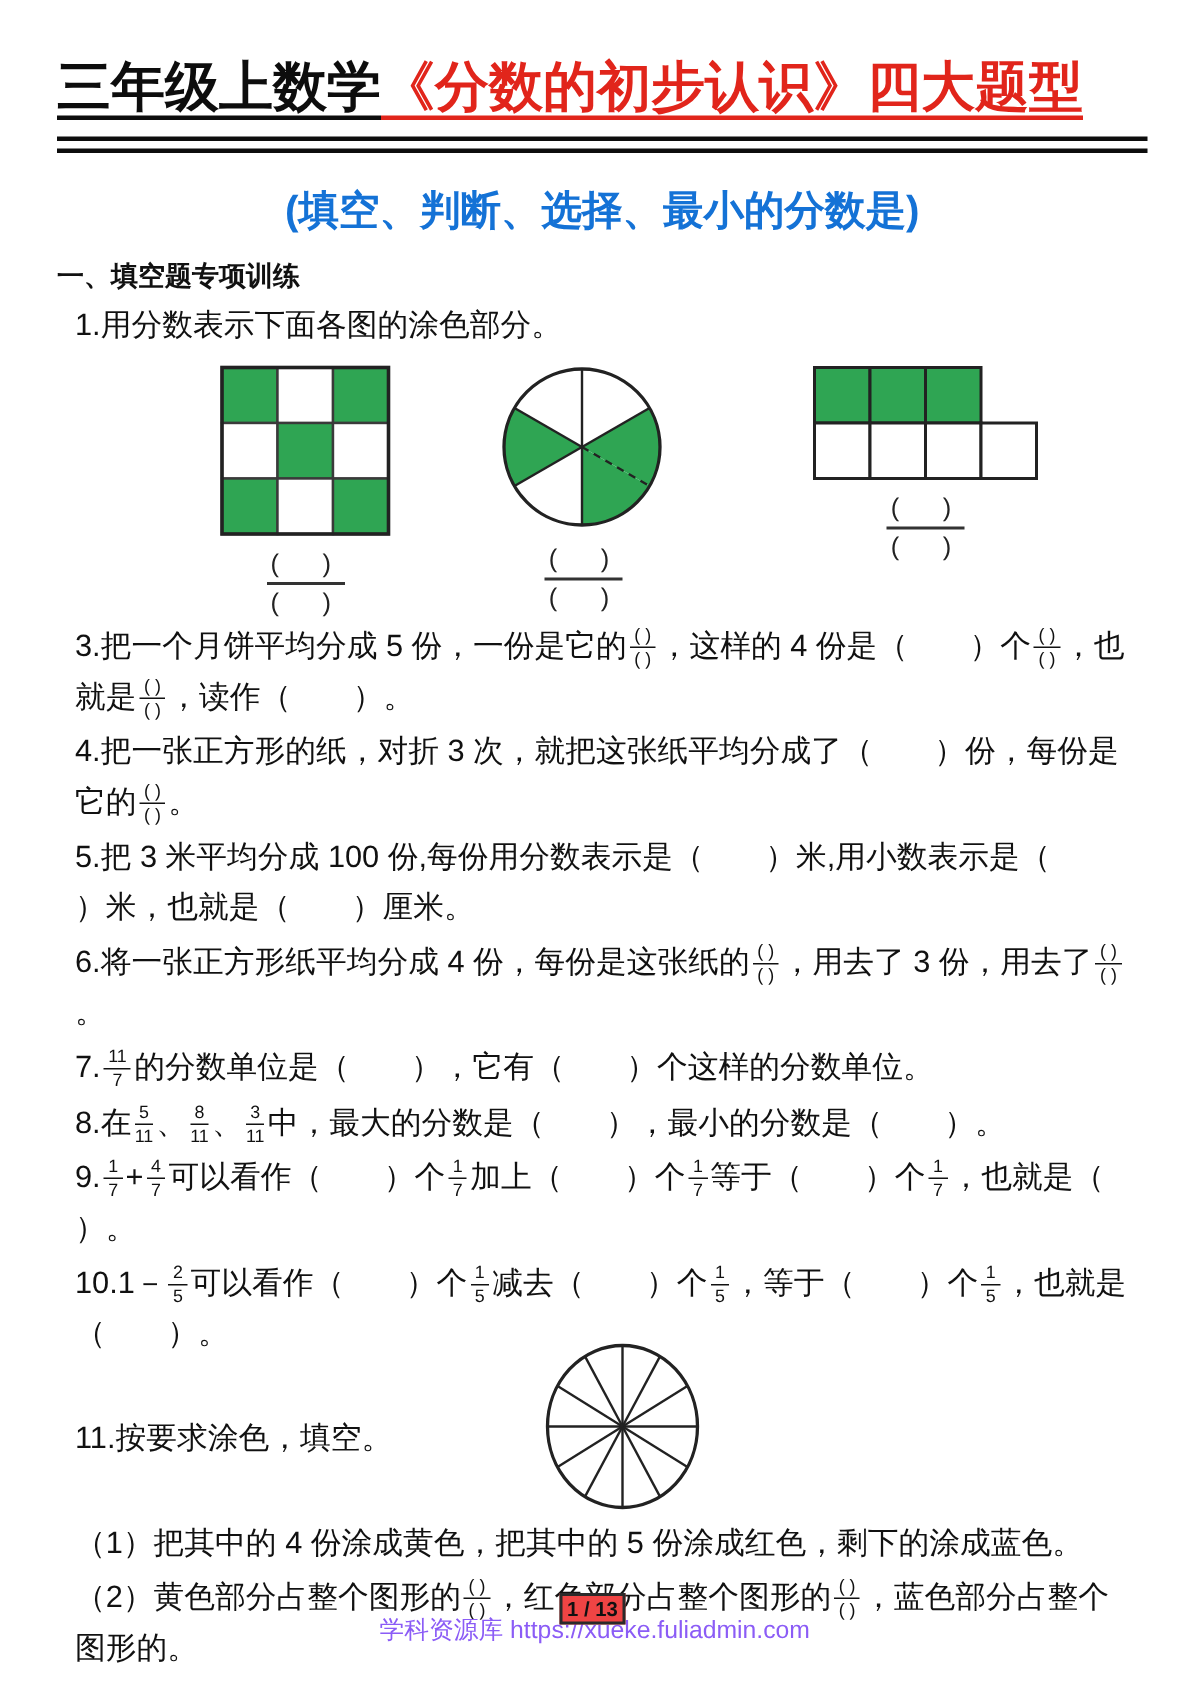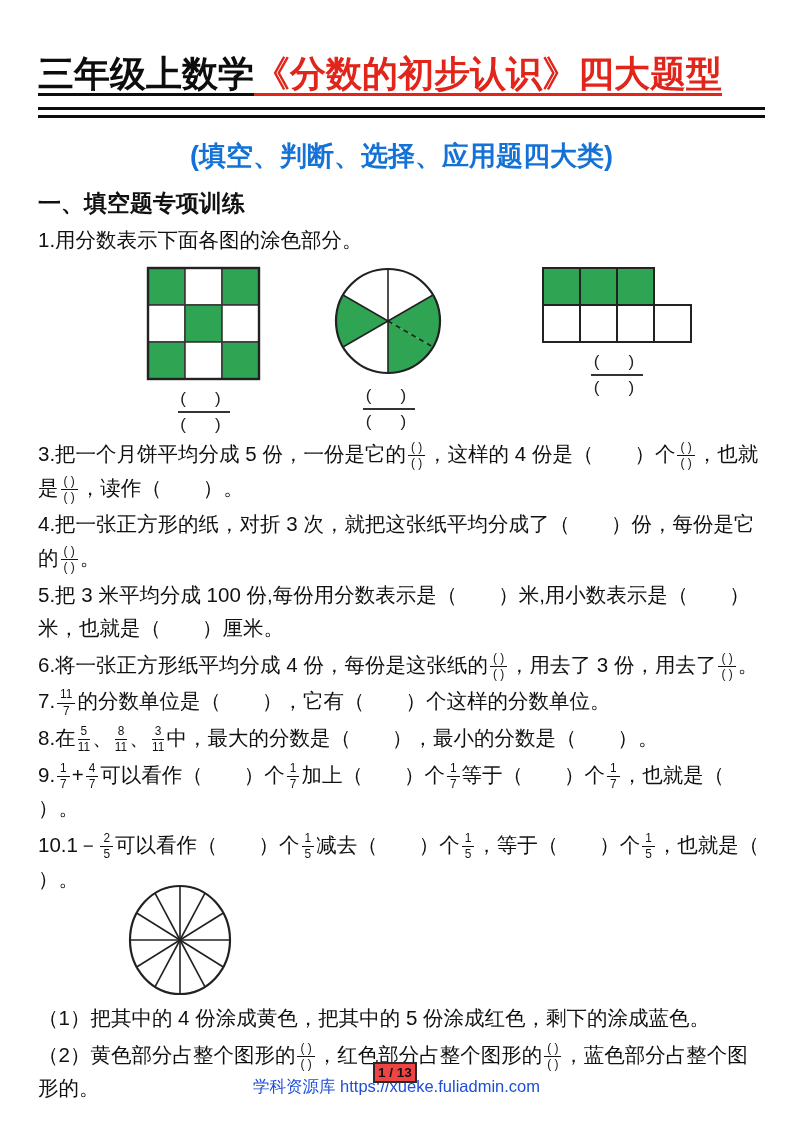--- a/index.html
+++ b/index.html
@@ -1,56 +1,56 @@
 <!DOCTYPE html>
 <html style="--red: #e1251b; --blue: #1472d6; --green: #2fa553;"><head>
 <meta charset="utf-8">
 <style>
   html,body{margin:0;padding:0;background:#fff;}
   .page{
     position:relative; width:793px; height:1122px; background:#fff; overflow:hidden;
     font-family:"Liberation Sans","DejaVu Sans",sans-serif; color:#111;
-    box-sizing:border-box; padding:46px 28px 0 38px;
+    box-sizing:border-box; padding:30px 28px 0 38px;
   }
   .title{ font-size:36px; font-weight:700; white-space:nowrap; letter-spacing:0; margin:4px 0 0 0; }
   .title .t-black{ color:#0d0d0d; text-decoration:underline; text-decoration-thickness:3px; text-underline-offset:7px;}
   .title .t-red{ color:var(--red); text-decoration:underline; text-decoration-thickness:3px; text-underline-offset:7px;}
   .double-rule{ margin-top:8px; height:4.5px; border-top:3.5px solid #0d0d0d; border-bottom:3.5px solid #0d0d0d; }
   .subtitle{ text-align:center; color:var(--blue); font-weight:700; font-size:27px; margin:20px 0 10px 0; }
-  .section-heading{ font-size:23px; font-weight:700; margin:14px 0 4px 0; }
-  .q{ font-size:20.5px; line-height:1.64; margin:3px 0; word-break:break-all; }
+  .section-heading{ font-size:18px; font-weight:700; margin:14px 0 4px 0; }
+  .q{ font-size:20.5px; line-height:1.64; margin:3px 12px; word-break:break-all; }
   .frac{ display:inline-flex; flex-direction:column; align-items:center; vertical-align:middle;
          font-size:0.58em; line-height:1.1; margin:0 2px; }
   .frac .fnum{ border-bottom:1.5px solid #111; padding:0 3px 1px 3px; text-align:center; }
   .frac .fden{ padding-top:1px; text-align:center; }
   .figrow{ display:flex; align-items:flex-start; margin:10px 0 2px 0; padding-left:108px; }
   .figcol{ display:flex; flex-direction:column; align-items:center; }
   .figcol + .figcol{ margin-left:72px; }
   .figcol.last{ margin-left:96px; }
   .ansfrac{ display:inline-flex; flex-direction:column; align-items:center; margin-top:8px;
             font-size:17px; color:#222; line-height:1.15; }
   .ansfrac .fnum{ border-bottom:2px solid #333; min-width:52px; text-align:center; padding-bottom:2px; letter-spacing:6px;}
   .ansfrac .fden{ min-width:52px; text-align:center; padding-top:2px; letter-spacing:6px;}
   .q11row{ display:flex; align-items:center; margin:2px 0; }
   .q11row .q{ flex:0 0 auto; }
   .q11row svg{ margin-left:88px; margin-top:-14px; }
   .footer{ position:absolute; left:0; bottom:24px; width:100%; text-align:center;
-           color:#1d4ed8; font-size:16.5px; }
+           color:#8b5cf6; font-size:16.5px; }
   .pagebox{ position:absolute; left:373px; top:1062px; border:2px solid #2a2a2a; background:#ef4444;
             color:#111; font-size:13.5px; font-weight:700; padding:0 3px; line-height:17px; }
   svg{ display:block; }
 </style>
 </head>
 <body>
 
 <div class="page">
 
   <h1 class="title"><span class="t-black">三年级上数学</span><span class="t-red">《分数的初步认识》四大题型</span></h1>
   <div class="double-rule"></div>
-  <div class="subtitle">(填空、判断、选择、应用题四大类)</div>
+  <div class="subtitle">(填空、判断、选择、最小的分数是)</div>
 
   <div class="section-heading">一、填空题专项训练</div>
 
   <p class="q">1.用分数表示下面各图的涂色部分。</p>
 
   <div class="figrow">
     <div class="figcol">
       <svg width="115" height="115">
           <rect x="2" y="2" width="37" height="37" fill="#2fa553" stroke="#3a3a3a" stroke-width="1.6"></rect>
           <rect x="39" y="2" width="37" height="37" fill="#fff" stroke="#3a3a3a" stroke-width="1.6"></rect>
@@ -163,20 +163,21 @@
         <span class="fden">5</span>
       </span>减去（　　）个<span class="frac">
         <span class="fnum">1</span>
         <span class="fden">5</span>
       </span>，等于（　　）个<span class="frac">
         <span class="fnum">1</span>
         <span class="fden">5</span>
       </span>，也就是（　　）。</p>
 
   <div class="q11row">
+    <p class="q">11.按要求涂色，填空。</p>
     <svg width="110" height="114">
         <line x1="54" y1="56" x2="54.00" y2="2.00" stroke="#222" stroke-width="1.6"></line>
         <line x1="54" y1="56" x2="79.00" y2="9.23" stroke="#222" stroke-width="1.6"></line>
         <line x1="54" y1="56" x2="97.30" y2="29.00" stroke="#222" stroke-width="1.6"></line>
         <line x1="54" y1="56" x2="104.00" y2="56.00" stroke="#222" stroke-width="1.6"></line>
         <line x1="54" y1="56" x2="97.30" y2="83.00" stroke="#222" stroke-width="1.6"></line>
         <line x1="54" y1="56" x2="79.00" y2="102.77" stroke="#222" stroke-width="1.6"></line>
         <line x1="54" y1="56" x2="54.00" y2="110.00" stroke="#222" stroke-width="1.6"></line>
         <line x1="54" y1="56" x2="29.00" y2="102.77" stroke="#222" stroke-width="1.6"></line>
         <line x1="54" y1="56" x2="10.70" y2="83.00" stroke="#222" stroke-width="1.6"></line>

